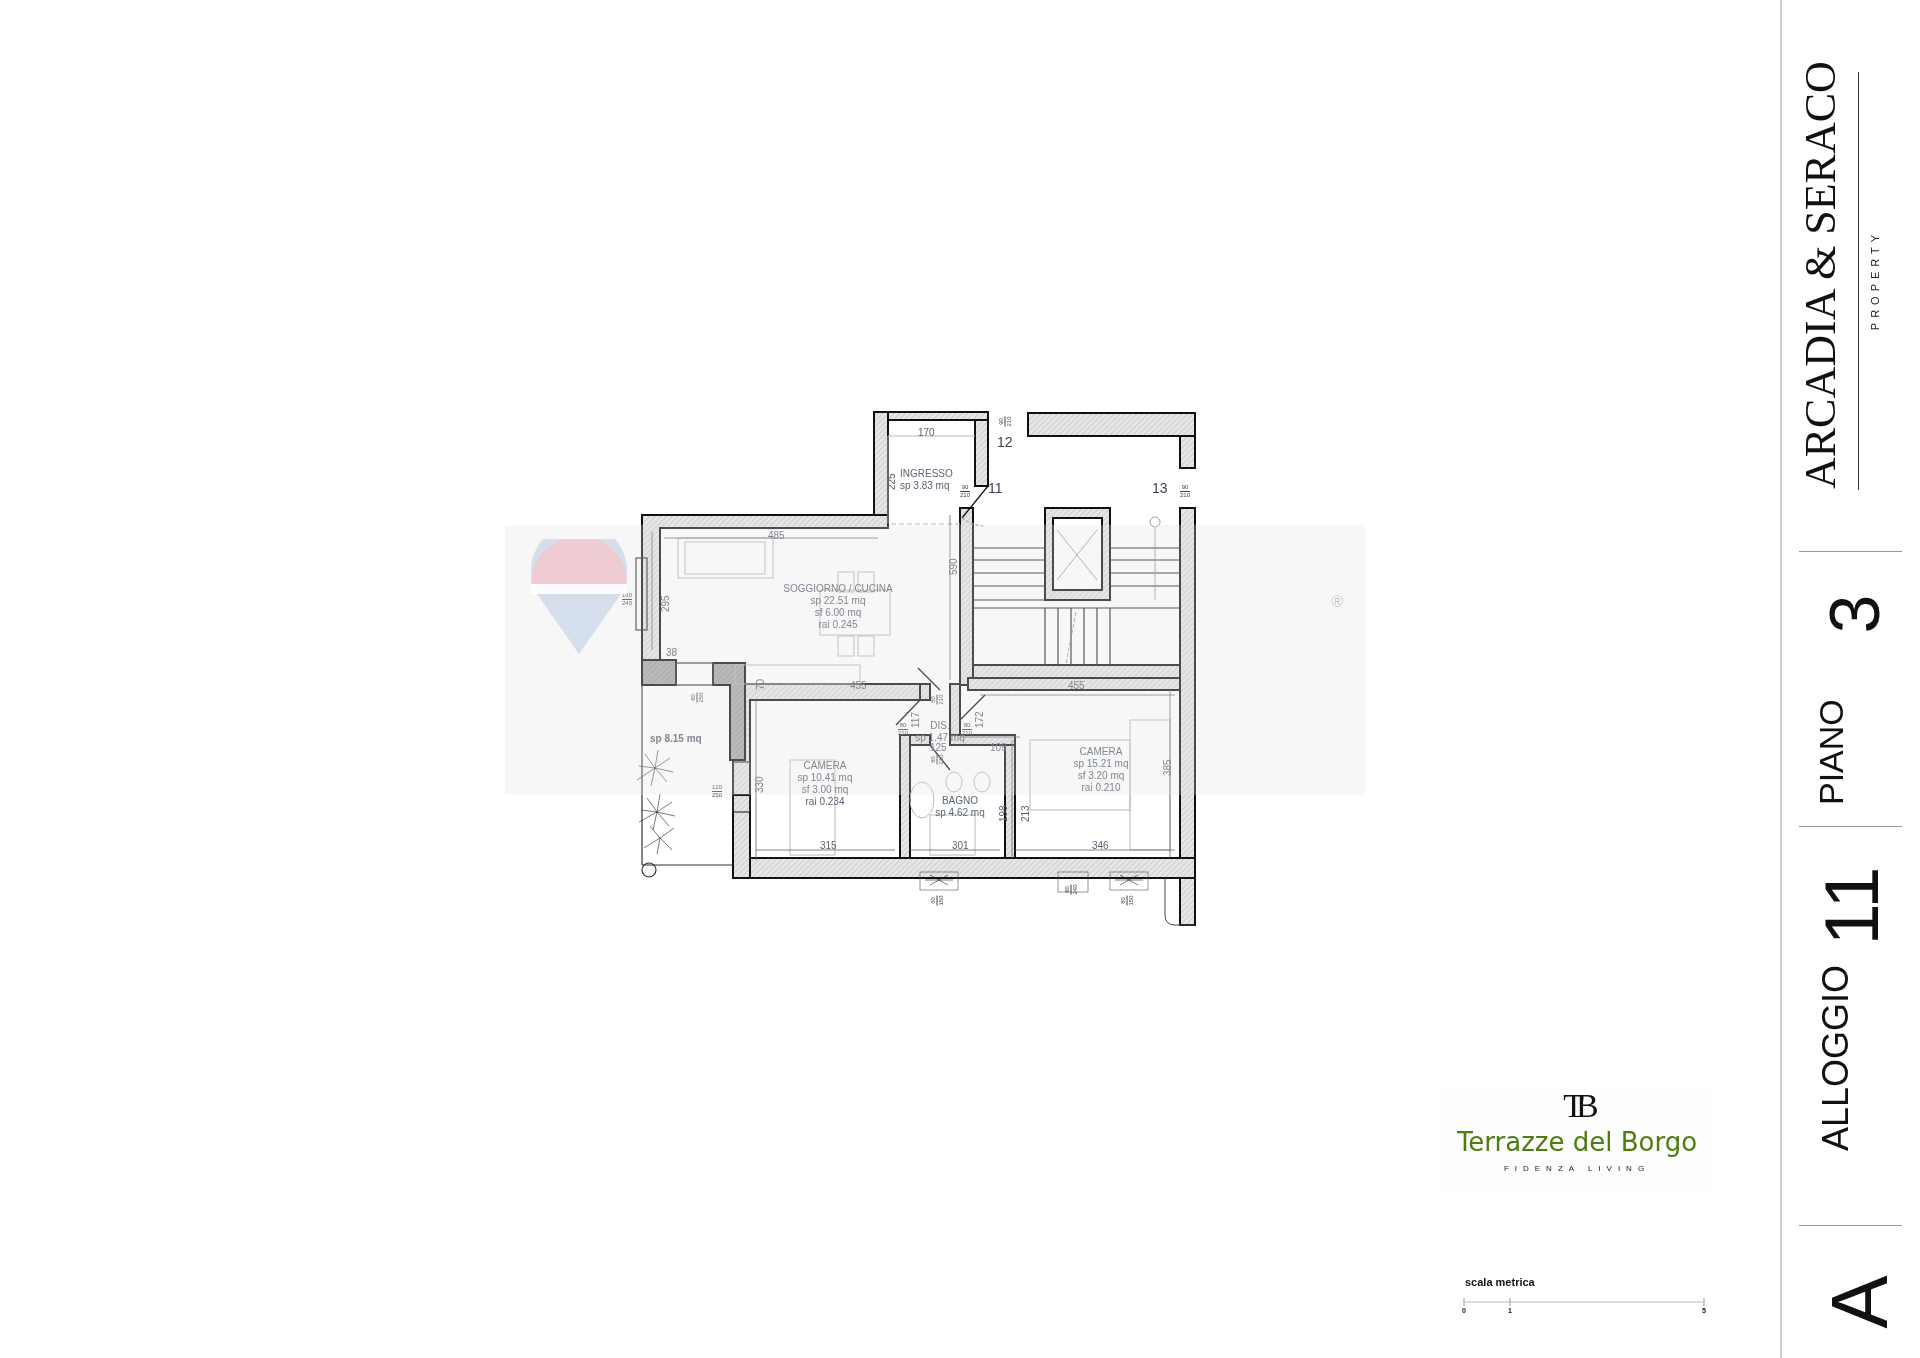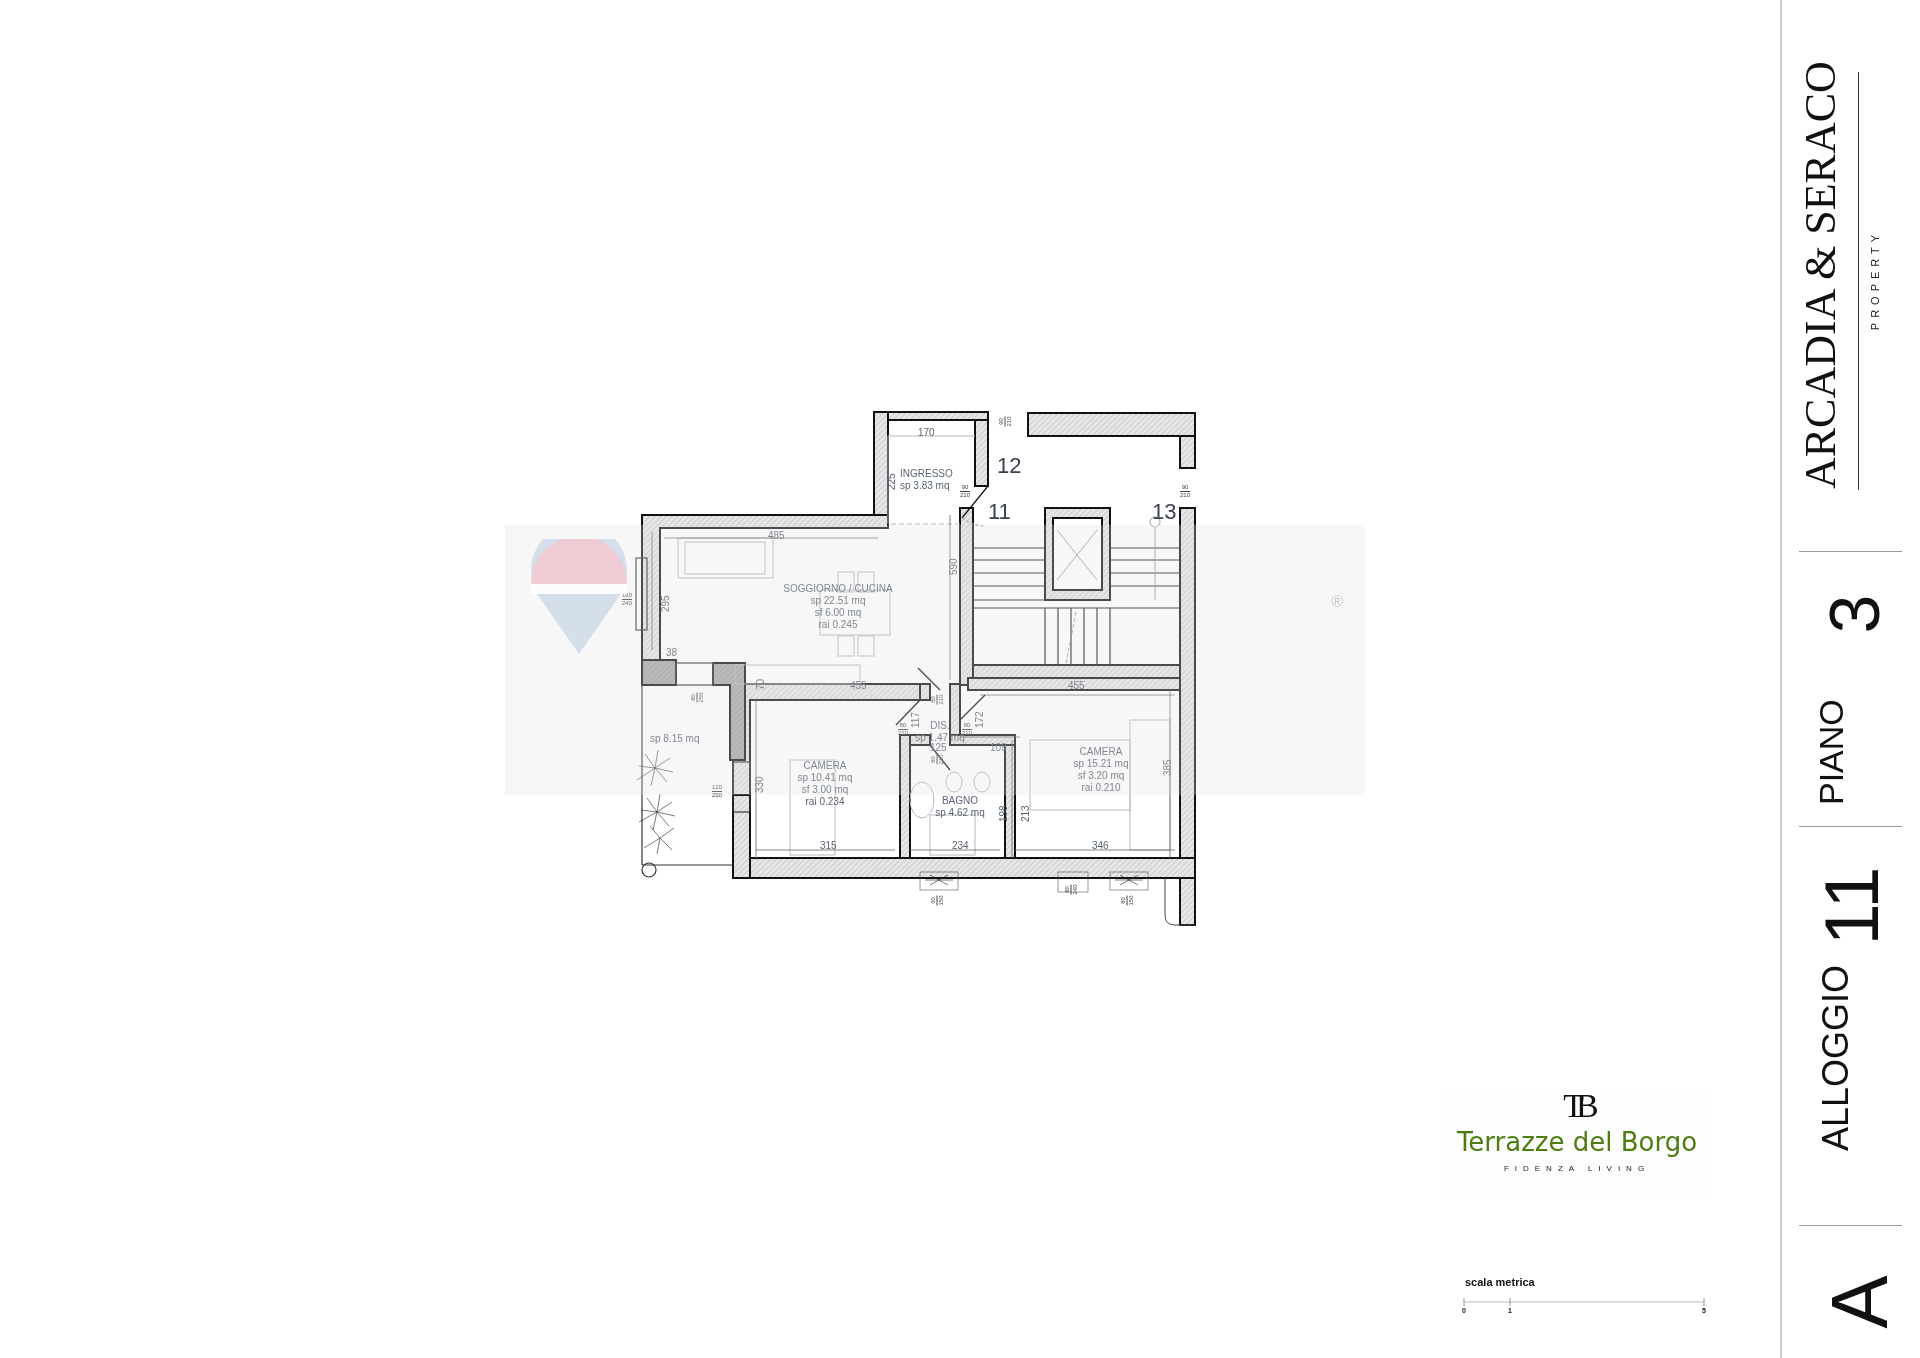--- a/index.html
+++ b/index.html
@@ -1,21 +1,21 @@
 <!DOCTYPE html>
 <html><head>
 <meta charset="utf-8">
 <style>
   html,body{margin:0;padding:0;background:#fff;}
   body{width:1920px;height:1358px;position:relative;overflow:hidden;font-family:"Liberation Sans",sans-serif;}
   #plan-svg{position:absolute;left:0;top:0;}
   .room-label{position:absolute;text-align:center;color:#5a6472;font-size:10px;line-height:12px;font-family:"Liberation Sans",sans-serif;white-space:nowrap;}
   .dim{position:absolute;color:#5a6472;font-size:10px;font-family:"Liberation Sans",sans-serif;white-space:nowrap;}
   .dim.v{transform:rotate(-90deg);transform-origin:left top;}
-  .unit-num{position:absolute;color:#3a4250;font-size:22px;font-family:"Liberation Sans",sans-serif;margin-top:19px;}
+  .unit-num{position:absolute;color:#3a4250;font-size:14px;font-family:"Liberation Sans",sans-serif;}
   .door-frac{position:absolute;color:#444;font-size:6px;line-height:7px;text-align:center;font-family:"Liberation Sans",sans-serif;}
   
   #watermark{position:absolute;left:505px;top:525px;width:860px;height:270px;background:rgba(225,225,225,0.28);pointer-events:none;}
   #wm-text{position:absolute;left:160px;top:48px;font-size:215px;font-weight:bold;letter-spacing:-6px;color:rgba(150,150,150,0.42);font-family:"Liberation Sans",sans-serif;line-height:200px;}
   #wm-reg{position:absolute;right:22px;top:68px;font-size:16px;color:rgba(150,150,150,0.5);}
   #wm-balloon{position:absolute;left:24px;top:14px;width:100px;height:120px;}
   
   #right-divider{position:absolute;left:1780px;top:0;width:2px;height:1358px;background:#cfcfcf;}
   .rp-sep{position:absolute;left:1799px;width:103px;height:1px;background:#9a9a9a;}
   .vert{position:absolute;transform:rotate(-90deg);transform-origin:center center;white-space:nowrap;color:#111;}
@@ -190,21 +190,21 @@
 <div class="room-label" style="left:900px;top:468px;text-align:left;">
   <div>INGRESSO</div>
   <div>sp 3.83 mq</div>
 </div>
 <div class="room-label" style="left:778px;top:583px;width:120px;">
   <div>SOGGIORNO / CUCINA</div>
   <div>sp 22.51 mq</div>
   <div>sf 6.00 mq</div>
   <div>rai 0.245</div>
 </div>
-<div class="room-label" style="left:650px;top:733px;">
+<div class="room-label" style="left:650px;top:733px;font-weight:bold;">
   <div>sp 8.15 mq</div>
 </div>
 <div class="room-label" style="left:795px;top:760px;width:60px;">
   <div>CAMERA</div>
   <div>sp 10.41 mq</div>
   <div>sf 3.00 mq</div>
   <div>rai 0.234</div>
 </div>
 <div class="room-label" style="left:910px;top:720px;width:60px;">
   <div>DIS.</div>
@@ -233,21 +233,21 @@
 <div class="dim" style="left:666px;top:647px;">38</div>
 <div class="dim v" style="left:755px;top:690px;">70</div>
 <div class="dim" style="left:850px;top:680px;">455</div>
 <div class="dim" style="left:1068px;top:680px;">455</div>
 <div class="dim v" style="left:910px;top:728px;">117</div>
 <div class="dim v" style="left:974px;top:728px;">172</div>
 <div class="dim" style="left:930px;top:742px;">125</div>
 <div class="dim" style="left:990px;top:742px;">109</div>
 <div class="dim v" style="left:754px;top:793px;">330</div>
 <div class="dim" style="left:820px;top:840px;">315</div>
-<div class="dim" style="left:952px;top:840px;">234</div>
+<div class="dim" style="left:952px;top:840px;">301</div>
 <div class="dim v" style="left:998px;top:822px;">198</div>
 <div class="dim v" style="left:1020px;top:822px;">213</div>
 <div class="dim v" style="left:1162px;top:776px;">385</div>
 <div class="dim" style="left:1092px;top:840px;">346</div>
 
 <div class="door-frac" style="left:1000px;top:414px;transform:rotate(-90deg);">
   <div style="border-bottom:1px solid #444;">90</div>
   <div>210</div>
 </div>
 <div class="door-frac" style="left:960px;top:484px;">

